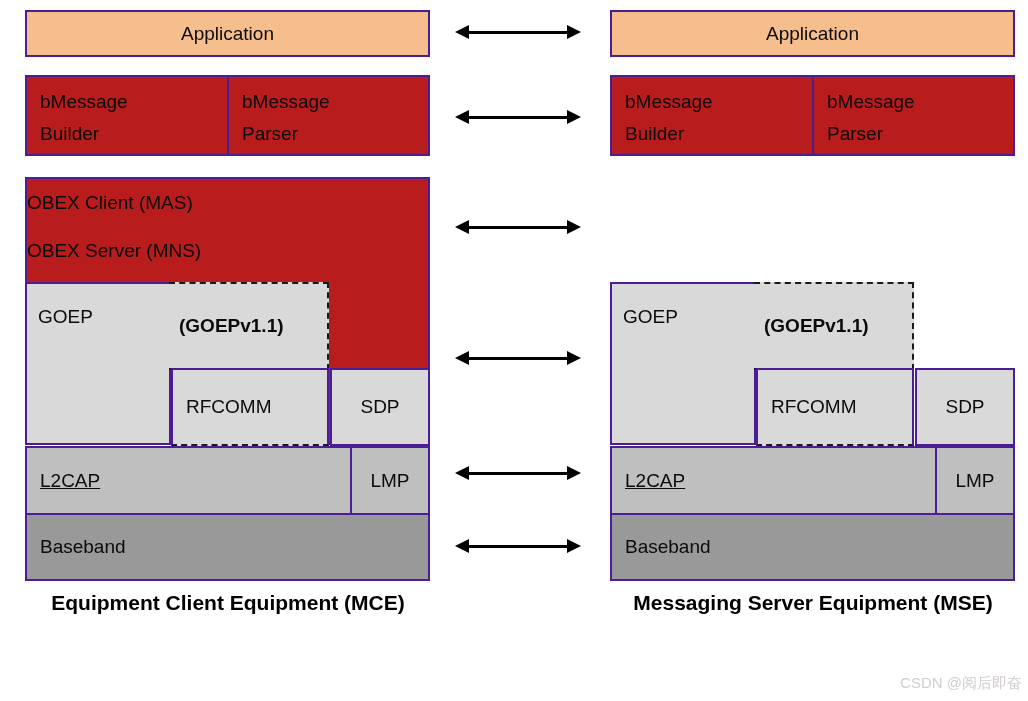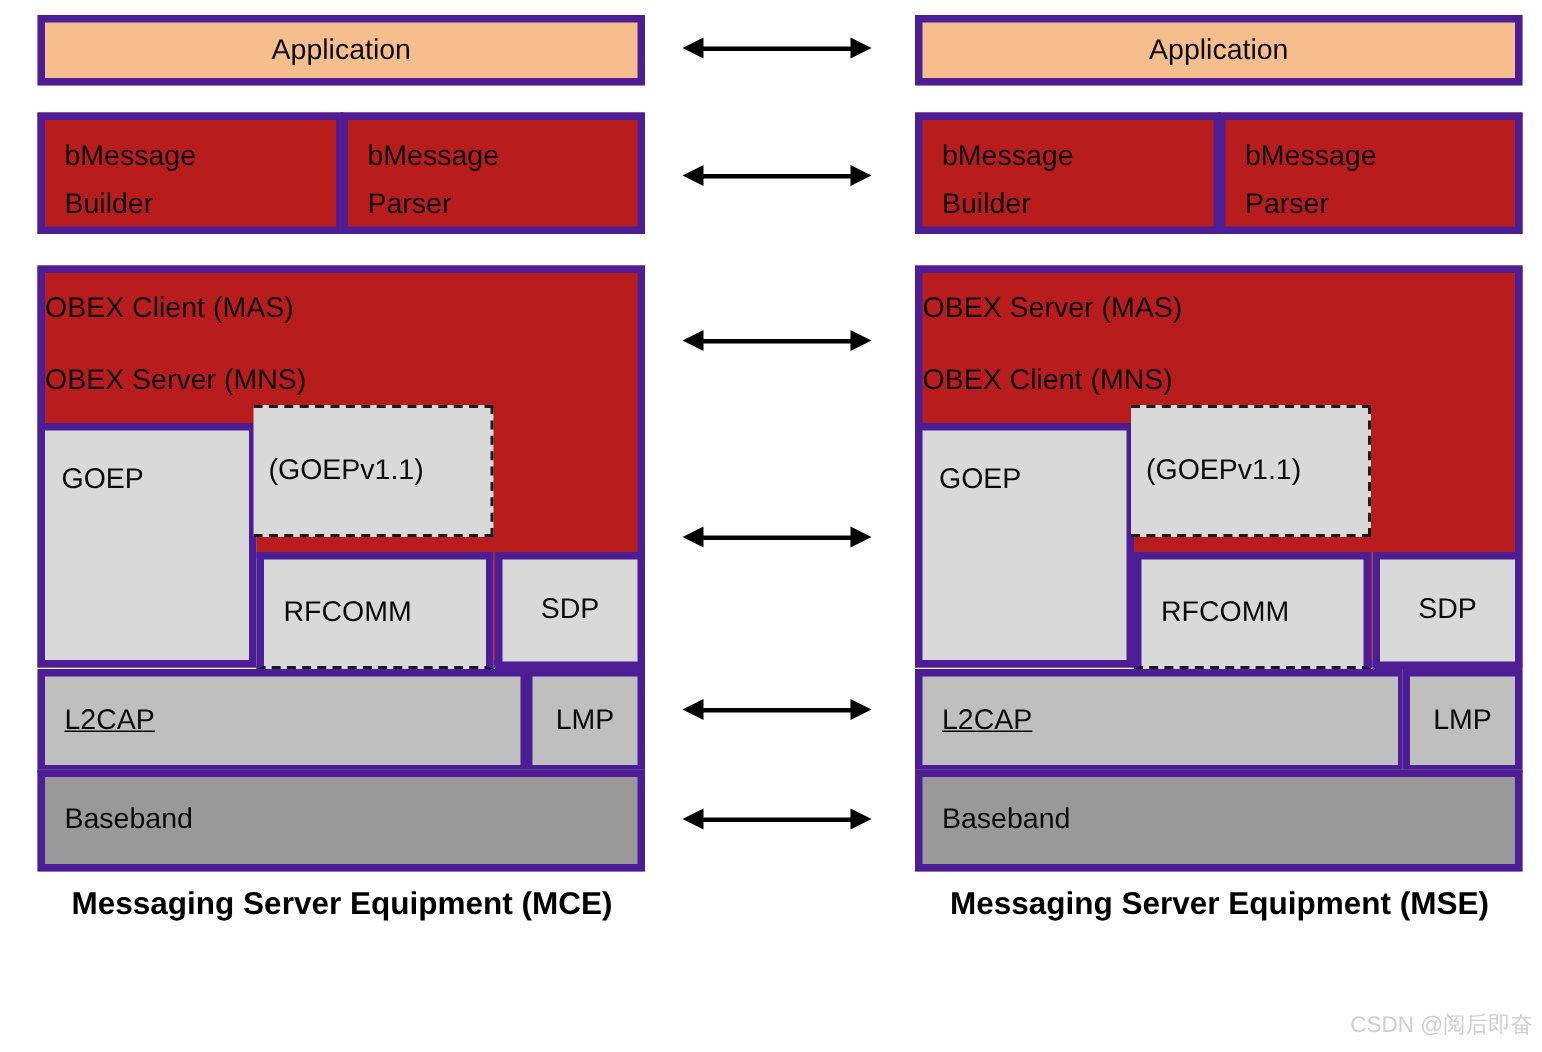--- a/index.html
+++ b/index.html
@@ -3,44 +3,44 @@
 <meta charset="utf-8">
 <style>
   html,body { margin:0; padding:0; background:#ffffff; }
   body { width:1028px; height:701px; font-family:"Liberation Sans", sans-serif; }
   .canvas { position:relative; width:1028px; height:701px; background:#fff; overflow:hidden; }
 
   .stack { position:absolute; top:0; width:405px; height:701px; }
   .stack.left  { left:25px; }
   .stack.right { left:610px; }
 
-  .box { position:absolute; box-sizing:border-box; border:5px solid #4c1d95;
+  .box { position:absolute; box-sizing:border-box; border:2px solid #4c1d95;
          font-size:19px; color:#0b0b0b; }
 
   .fill-app    { background:#F6BE8D; }
   .fill-obex   { background:#b91c1c; }
   .fill-gray1  { background:#D9D9D9; }
   .fill-gray2  { background:#BFBFBF; }
   .fill-gray3  { background:#999999; }
 
   .app-box   { left:0; top:10px;  width:405px; height:47px;
                display:flex; align-items:center; justify-content:center; }
   .builder-box { left:0;    top:75px; width:204px; height:81px;
                padding:9px 0 0 13px; line-height:32px; white-space:pre-line; }
   .parser-box  { left:202px; top:75px; width:203px; height:81px;
                padding:9px 0 0 13px; line-height:32px; white-space:pre-line; }
 
   .obex-box  { left:0; top:177px; width:405px; height:268px; text-align:left; }
   .obex-box .l1 { margin-top:13px;  }
   .obex-box .l2 { margin-top:26px;  }
 
   .goep-box  { left:0; top:282px; width:146px; height:163px; padding:22px 0 0 11px; }
-  .goepv11-box { left:144px; top:270px; width:160px; height:88px;
+  .goepv11-box { left:144px; top:282px; width:160px; height:88px;
                border:2px dashed #1a1a1a; border-left:none;
-               display:flex; align-items:center; padding-left:10px; }
+               display:flex; align-items:center; padding-left:10px;font-weight:bold; }
   .rfcomm-box { left:146px; top:368px; width:158px; height:78px;
                border-bottom:2px dashed #1a1a1a;
                display:flex; align-items:center; padding-left:13px; }
   .sdp-box   { left:305px; top:368px; width:100px; height:78px;
                display:flex; align-items:center; justify-content:center; }
 
   .l2cap-box { left:0; top:446px; width:327px; height:69px;
                display:flex; align-items:center; padding-left:13px;text-decoration:underline; }
   .lmp-box   { left:325px; top:446px; width:80px; height:69px;
                display:flex; align-items:center; justify-content:center; }
@@ -100,21 +100,21 @@
     </div>
     <div class="box fill-gray2 l2cap-box">
       <span>L2CAP</span>
     </div>
     <div class="box fill-gray2 lmp-box">
       <span>LMP</span>
     </div>
     <div class="box fill-gray3 baseband-box">
       <span>Baseband</span>
     </div>
-    <div class="equip-label">Messaging Server Equipment (MCE)</div>
+    <div class="equip-label">Equipment Client Equipment (MCE)</div>
   </div>
 
   <div class="arrow a1">
       <div class="shaft"></div>
     </div>
   <div class="arrow a2">
       <div class="shaft"></div>
     </div>
   <div class="arrow a3">
       <div class="shaft"></div>
@@ -131,24 +131,20 @@
 
   <div class="stack right">
     <div class="box fill-app app-box">
       <span>Application</span>
     </div>
     <div class="box fill-obex builder-box">bMessage
 Builder</div>
     <div class="box fill-obex parser-box">bMessage
 Parser</div>
 
-    <div class="box fill-obex obex-box">
-      <div class="l1">OBEX Server (MAS)</div>
-      <div class="l2">OBEX Client (MNS)</div>
-    </div>
     <div class="box fill-gray1 goep-box">GOEP</div>
     <div class="box fill-gray1 goepv11-box">
       <span>(GOEPv1.1)</span>
     </div>
     <div class="box fill-gray1 rfcomm-box">
       <span>RFCOMM</span>
     </div>
     <div class="box fill-gray1 sdp-box">
       <span>SDP</span>
     </div>

